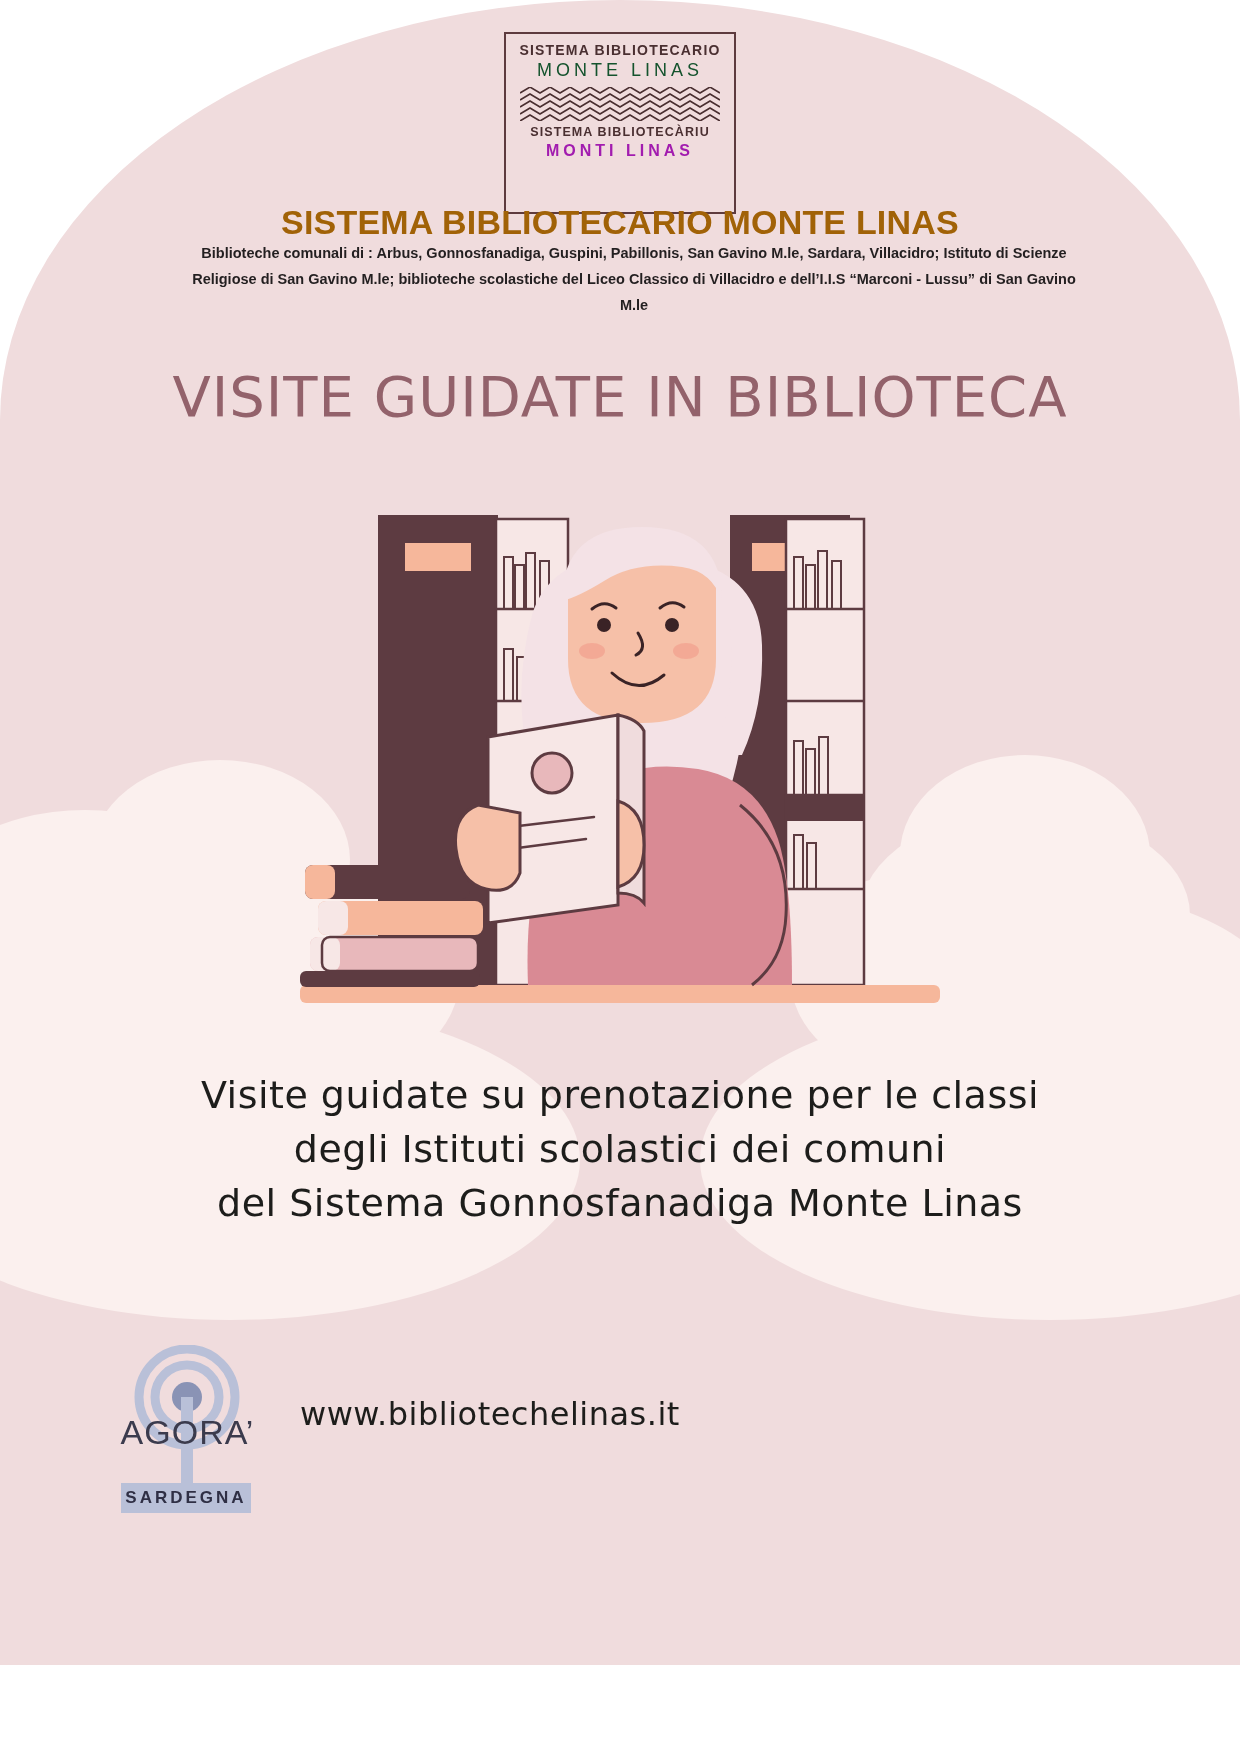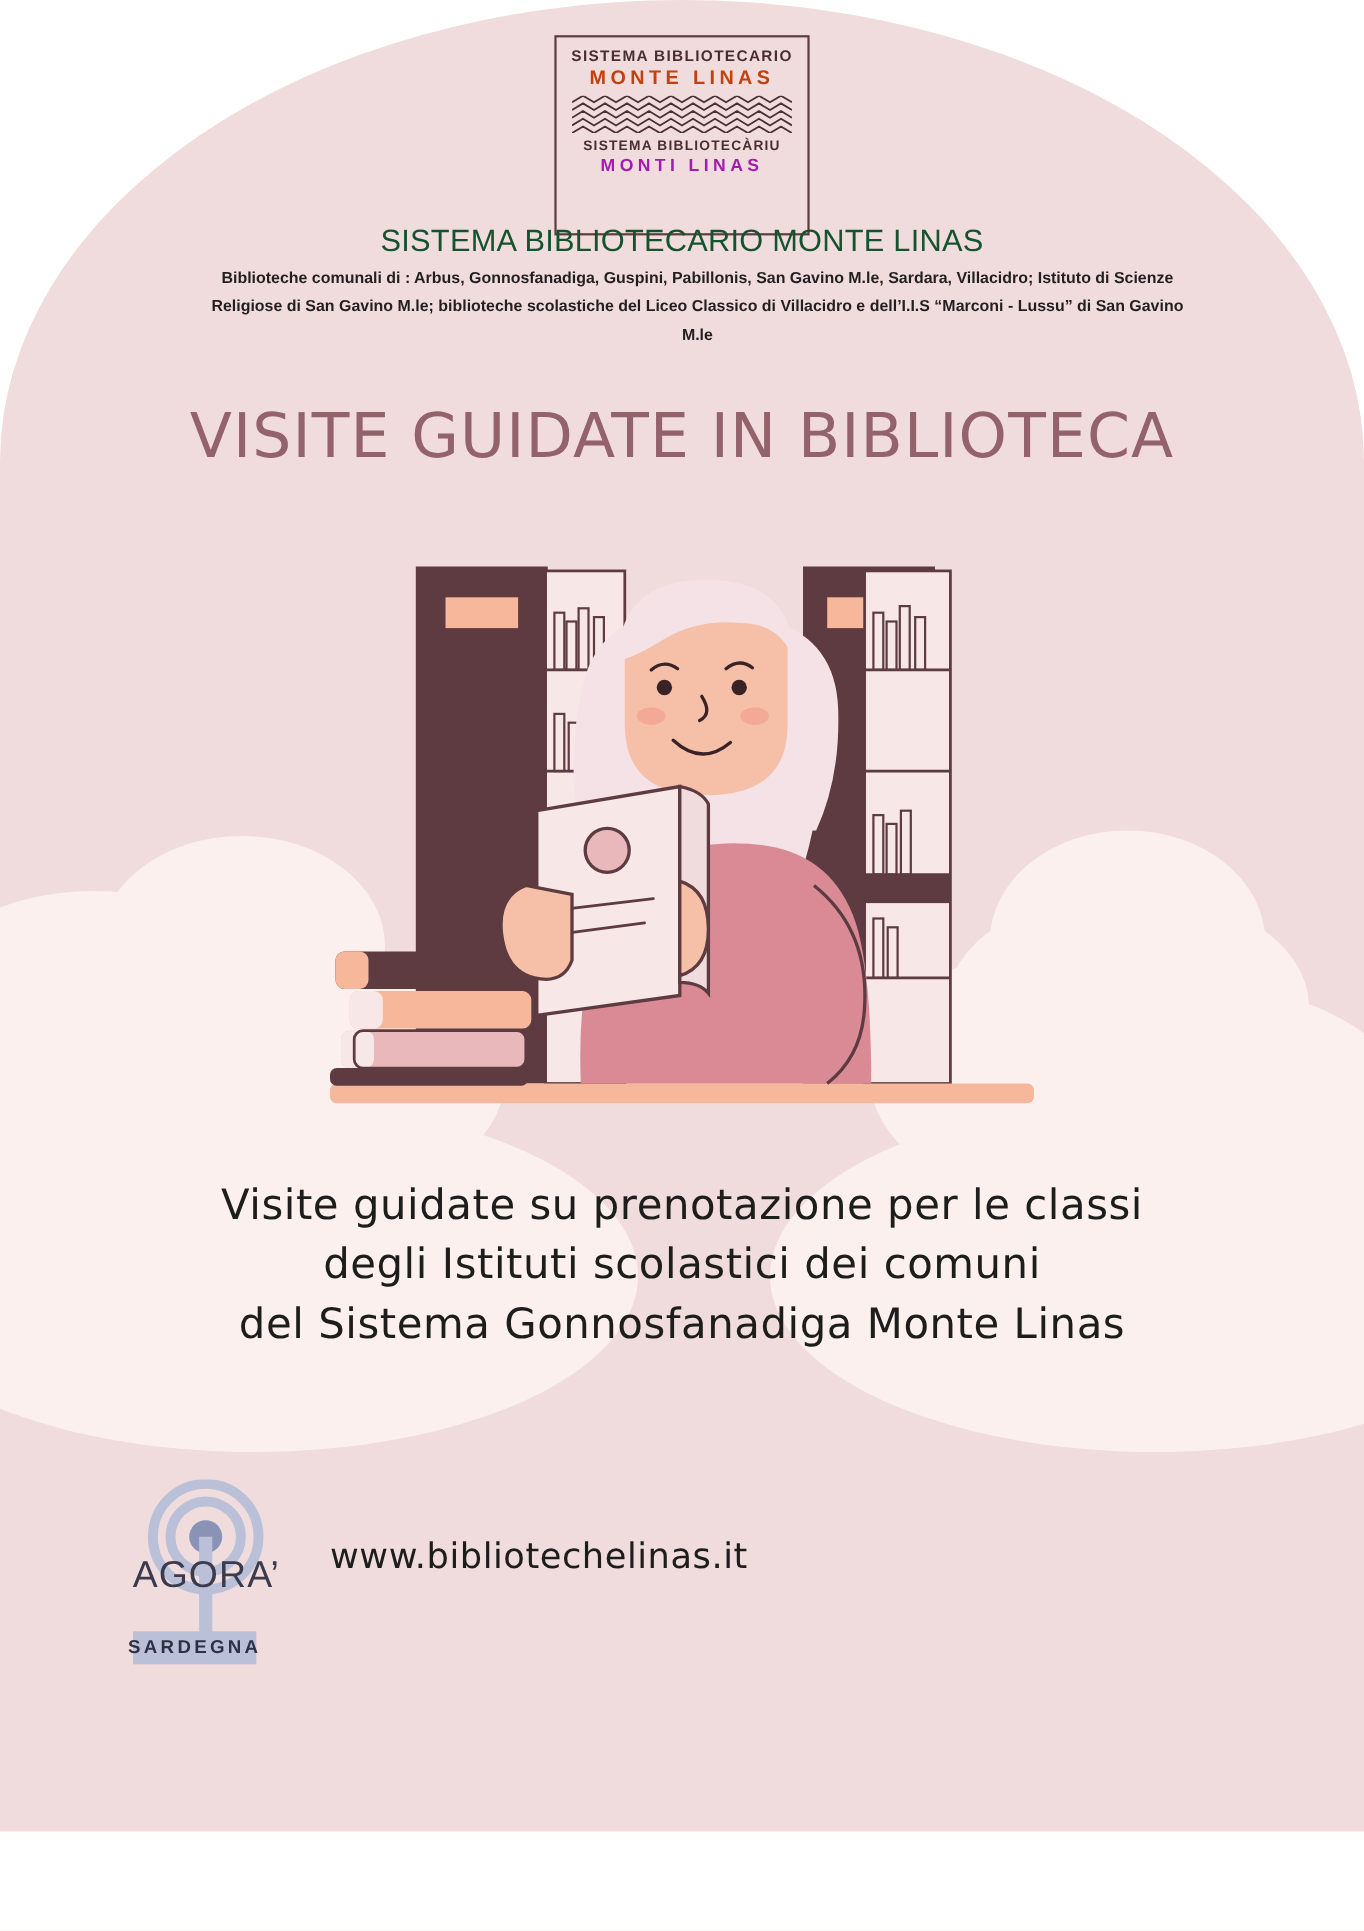--- a/index.html
+++ b/index.html
@@ -65,22 +65,22 @@
   }
   .logo-line1 {
     font-size: 14px;
     letter-spacing: 1.2px;
     color: #4a2f31;
     font-weight: 600;
   }
   .logo-line2 {
     font-size: 18px;
     letter-spacing: 4px;
-    color: #c2410c;
-    font-weight: 700;
+    color: #14532d;
+    font-weight: 400;
     margin-top: 2px;
   }
   .zigzag {
     width: 200px;
     height: 34px;
     margin: 6px 0 4px;
   }
   .logo-line3 {
     font-size: 12.5px;
     letter-spacing: 1.1px;
@@ -95,23 +95,23 @@
     margin-top: 3px;
   }
 
   
   .sys-title {
     position: absolute;
     top: 203px;
     left: 0;
     right: 0;
     text-align: center;
-    font-size: 28px;
-    font-weight: normal;
-    color: #14532d;
+    font-size: 34px;
+    font-weight: bold;
+    color: #a16207;
     letter-spacing: 0.2px;
   }
   .sys-sub {
     position: absolute;
     top: 240px;
     left: 189px;
     width: 890px;
     text-align: center;
     font-size: 14.5px;
     font-weight: bold;
@@ -173,21 +173,21 @@
     text-align: center;
     font-size: 34px;
     letter-spacing: 1px;
     color: #3b3b4d;
     font-family: Liberation Sans, sans-serif;
   }
   .agora-sardegna {
     position: absolute;
     left: 16px;
     top: 138px;
-    width: 112px;
+    width: 130px;
     height: 30px;
     background: #b9c0d8;
     color: #2f2f45;
     font-size: 17px;
     letter-spacing: 3px;
     display: flex;
     align-items: center;
     justify-content: center;
     font-weight: 600;
   }

